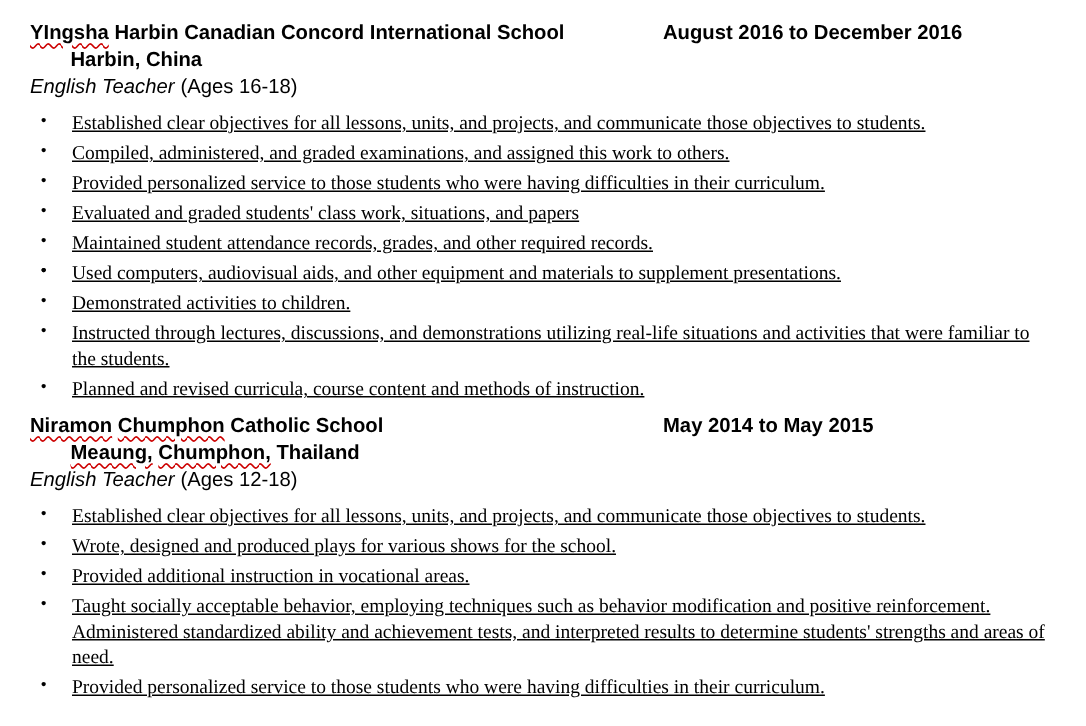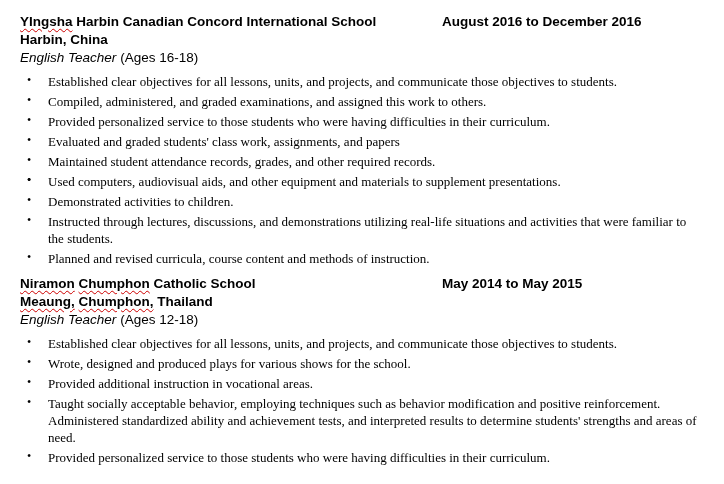--- a/index.html
+++ b/index.html
@@ -30,20 +30,21 @@
   .date {
     position: absolute;
     left: 422px; top: 0;
     white-space: nowrap;
   }
   .location {
     font-family: "Liberation Sans", sans-serif;
     font-weight: bold;
     font-size: 13.5px;
     line-height: 18px;
+    margin-left: 27px;
   }
   .title-line {
     font-family: "Liberation Sans", sans-serif;
     font-weight: normal;
     font-size: 13.5px;
     line-height: 18px;
   }
   .jt-italic { font-style: italic; }
   .jt-ages { margin-left: 4px; }
   ul.bullets {
@@ -57,21 +58,21 @@
     margin-bottom: 3px;
     font-size: 13px;
     line-height: 17px;
     max-width: 684px;
   }
   ul.bullets li .bgl {
     position: absolute;
     left: 7px; top: -1px;
     font-size: 12px;
   }
-  .btext { display: inline; }
+  .btext { display: inline; text-decoration: underline; }
   .sq {
     text-decoration: underline;
     text-decoration-style: wavy;
     text-decoration-color: var(--sq);
     text-decoration-thickness: 1px;
     text-underline-offset: 2px;
   }
 </style>
 </head>
 <body style="background: rgb(255, 255, 255); color: rgb(0, 0, 0);">
@@ -98,21 +99,21 @@
     <span class="btext">Compiled, administered, and graded examinations, and assigned this work to others.</span>
   </li>
 
   <li>
     <span class="bgl">•</span>
     <span class="btext">Provided personalized service to those students who were having difficulties in their curriculum.</span>
   </li>
 
   <li>
     <span class="bgl">•</span>
-    <span class="btext">Evaluated and graded students' class work, assignments, and papers</span>
+    <span class="btext">Evaluated and graded students' class work, situations, and papers</span>
   </li>
 
   <li>
     <span class="bgl">•</span>
     <span class="btext">Maintained student attendance records, grades, and other required records.</span>
   </li>
 
   <li>
     <span class="bgl">•</span>
   </li>

